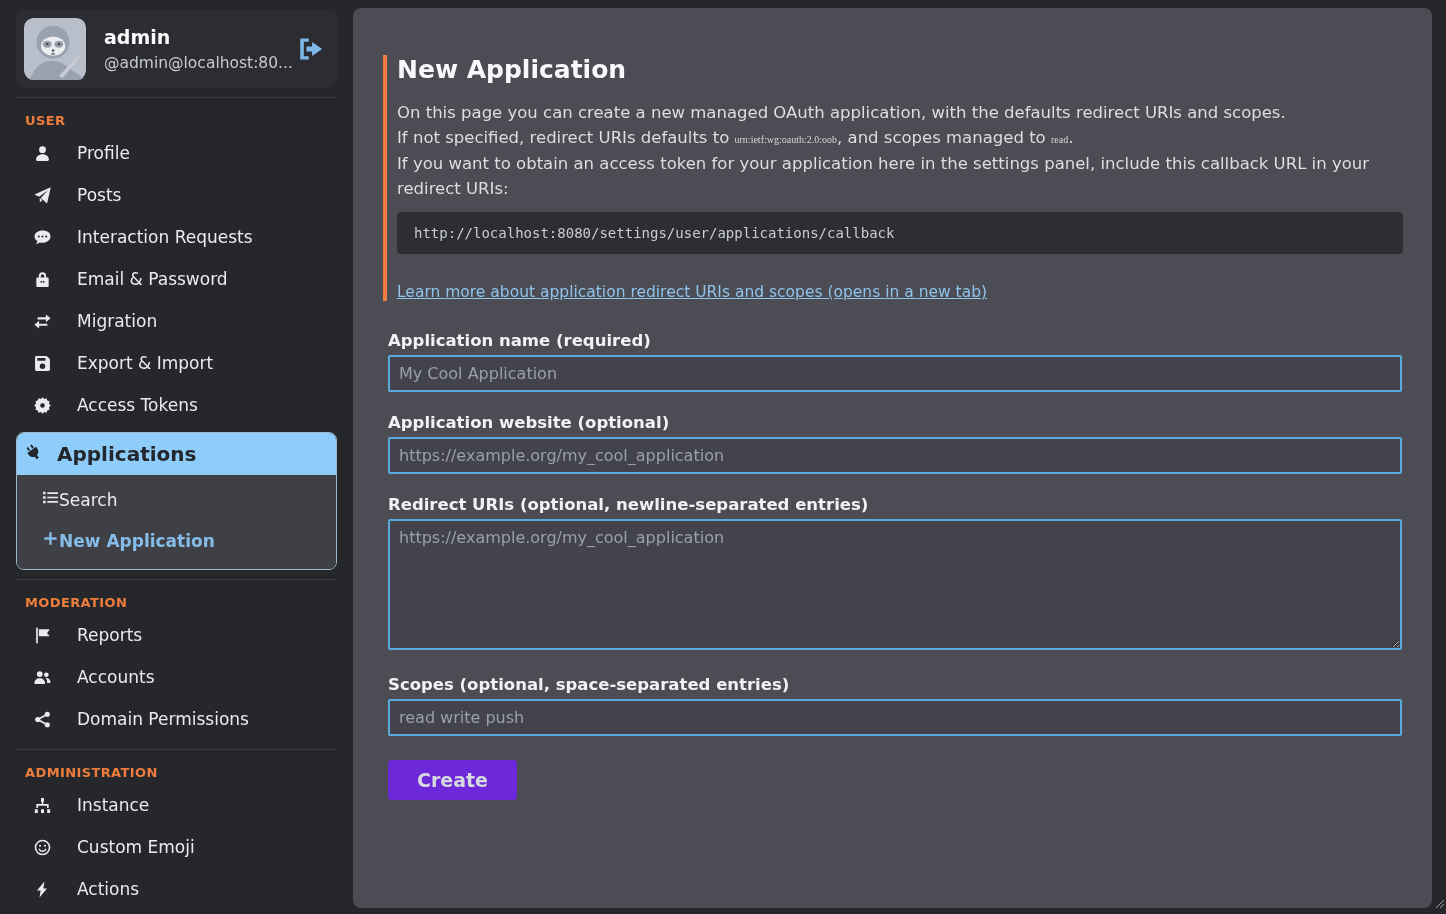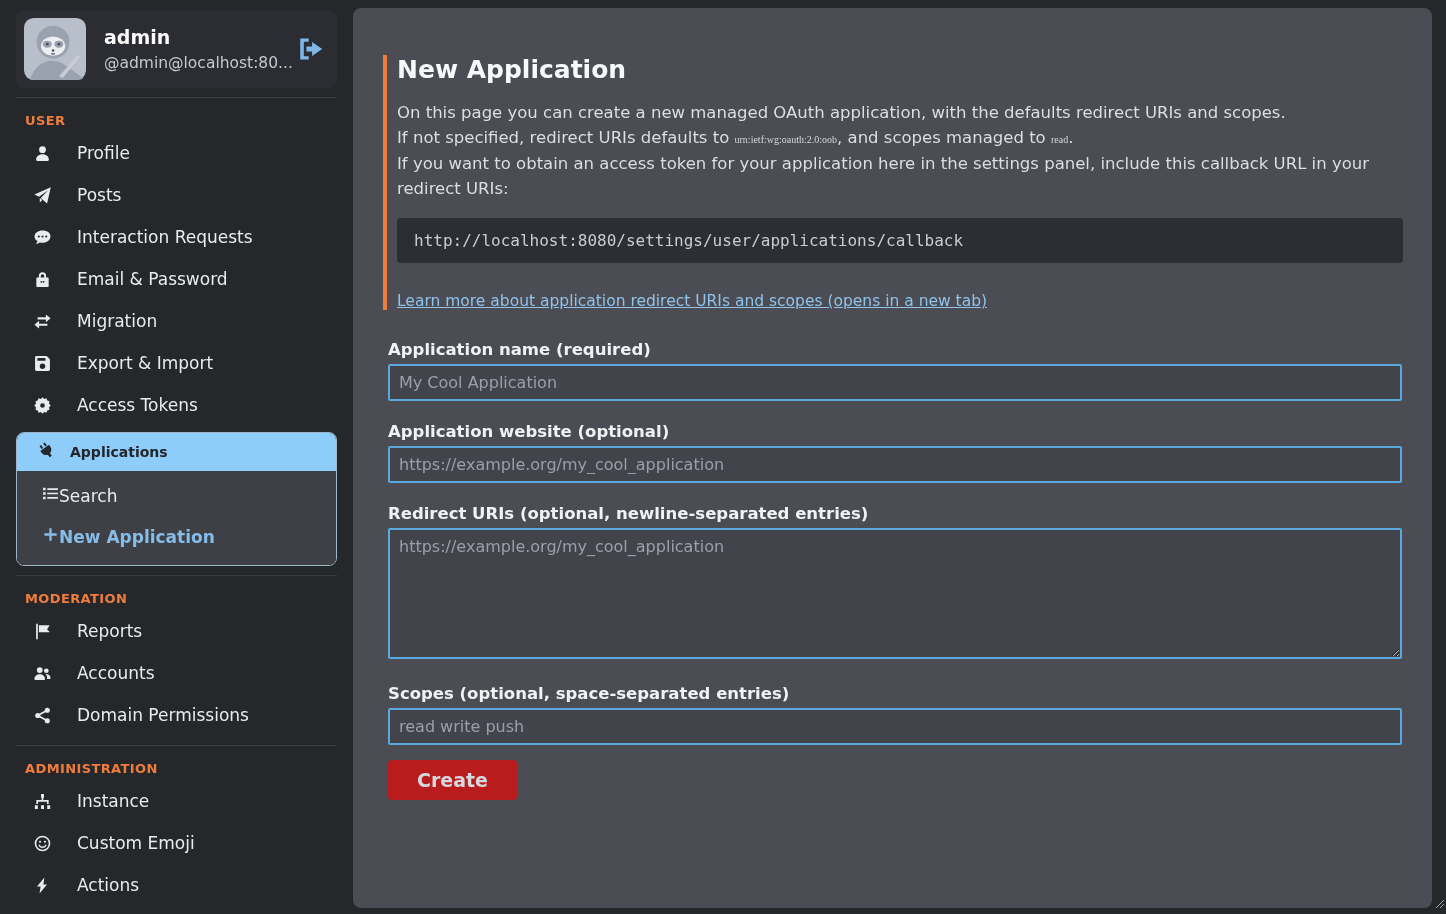--- a/index.html
+++ b/index.html
@@ -32,61 +32,61 @@
   ul.nav { list-style:none; }
   .nav-item {
     display:flex; align-items:center; gap:26px; padding:11px 0 11px 17px;
     font-size:17px; color:#e9ebee; cursor:pointer; border-radius:8px;
   }
   .nav-item .ic { width:18px; height:18px; flex:0 0 18px; display:flex; align-items:center; justify-content:center; }
   .app-block {
     margin:6px 0 8px 0; border:1px solid #9db6c9; border-radius:8px; overflow:hidden;
   }
   .app-head {
-    display:flex; align-items:center; gap:15px; padding:9px 0 9px 21px;
-    background:#8ecdf9; color:#23262b; font-size:14px; font-weight:bold; cursor:pointer;
+    display:flex; align-items:center; gap:15px; padding:9px 0 9px 8px;
+    background:#8ecdf9; color:#23262b; font-size:20px; font-weight:bold; cursor:pointer;
   }
   .app-sub { background:#3f4046; padding:4px 0 8px 0; list-style:none; }
   .sub-item {
     display:flex; align-items:center; padding:10px 0 10px 25px;
     font-size:17px; cursor:pointer;
   }
   .sub-item.active { color:#85bce8; font-weight:bold; }
   
   .main-panel {
     flex:1; margin:8px 14px 6px 0; background:#4b4c54; border-radius:8px;
     padding:47px 30px 0 35px; overflow:hidden; position:relative;
   }
   .info-section {
     margin-left:-5px; border-left:4px solid #ee7d3d; padding-left:10px; width:1010px;
   }
   .page-title { font-size:25px; font-weight:bold; color:#f8f9fa; }
   .desc { margin-top:17px; font-size:16.5px; line-height:24.5px; color:#dcdee2; }
   .mono { font-family:Liberation Serif, serif; font-size:10px; color:#d6d9dd;margin-top:22px; }
   .code-block {
-    margin-top:17px; background:#2d2e33; border-radius:4px;
+    margin-top:11px; background:#2d2e33; border-radius:4px;
     padding:13px 17px; font-family:"DejaVu Sans Mono","Liberation Mono",monospace;
-    font-size:16px; color:#c9ccd1; width:1006px;
+    font-size:14px; color:#c9ccd1; width:1006px;
   }
   .learn-link {
     display:inline-block; margin-top:29px; color:#8fc3ea; font-size:15.5px;
     text-decoration:underline; cursor:pointer;
   }
   .app-form { margin-top:30px; width:1014px; }
   .field { margin-bottom:21px; }
   .field-label { display:block; font-size:16.5px; font-weight:bold; color:#f1f2f4; margin-bottom:5px; }
   .text-input, .text-area {
     width:100%; background:#43444b; border:2px solid #59a9dc; border-radius:2px;
     color:#e9ebee; font-size:16px; font-family:inherit; padding:6px 9px;
   }
   .text-input { height:37px; }
   .text-area { height:131px; resize:vertical; line-height:22px; }
   .text-input::placeholder, .text-area::placeholder { color:#9b9fa7; opacity:1; }
   .create-btn {
-    margin-top:15px; width:129px; height:40px; background:#b91c1c; border:none;
+    margin-top:24px; width:129px; height:40px; background:#6d28d9; border:none;
     border-radius:4px; color:#d6d9de; font-size:19px; font-weight:bold;
     font-family:inherit; cursor:pointer;
   }
   .page-grip { position:fixed; right:1px; bottom:5px; color:#9aa0a8; line-height:0; }
 </style>
 </head>
 <body>
 
 <nav class="sidebar">
 

